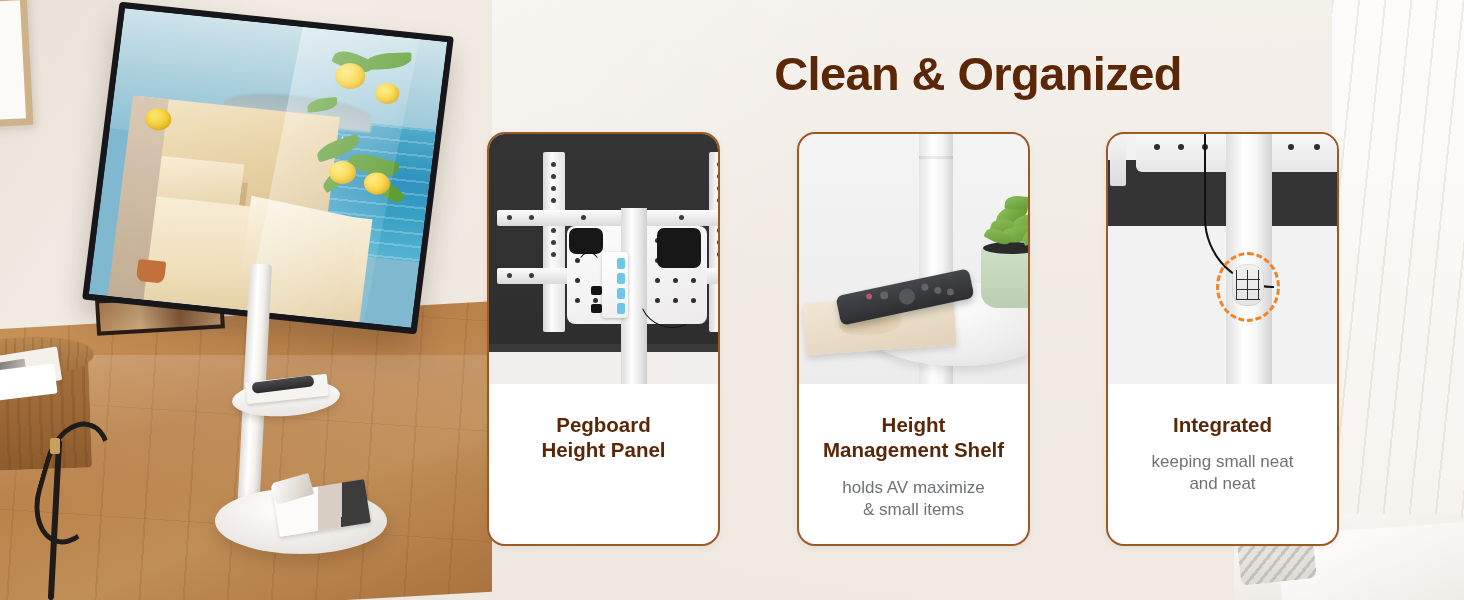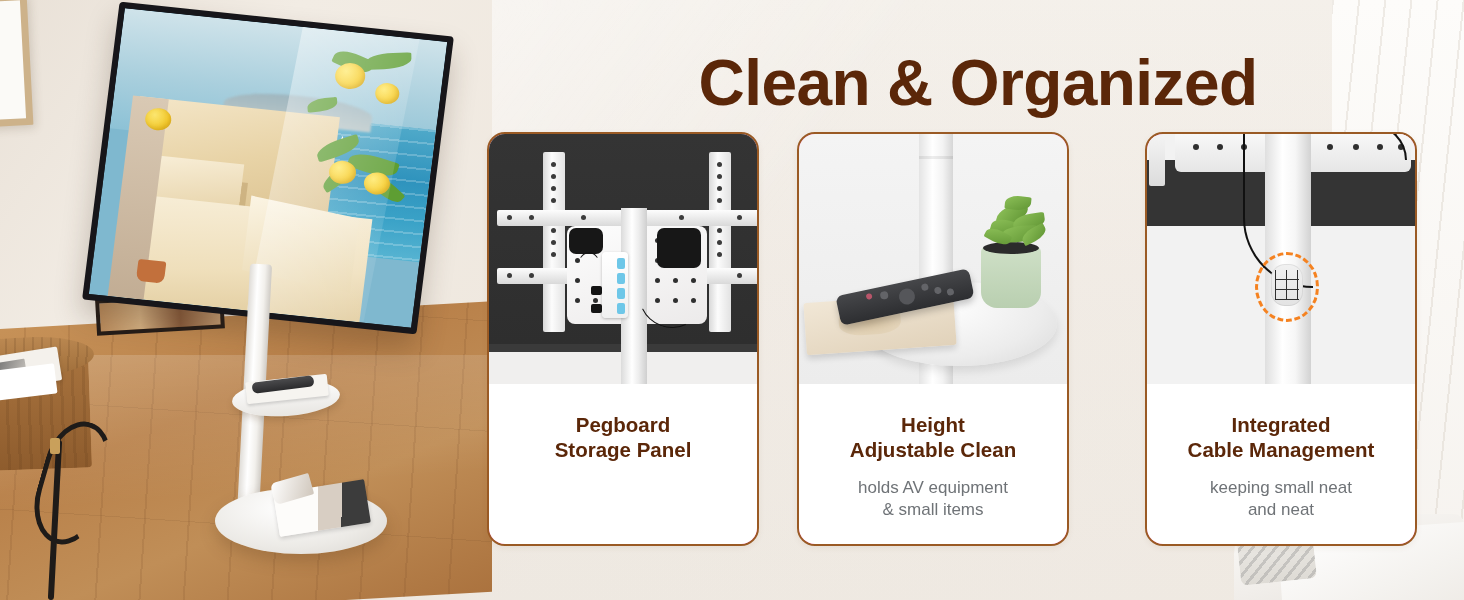--- a/index.html
+++ b/index.html
@@ -164,36 +164,36 @@
     background:
       repeating-linear-gradient(135deg, rgba(140,140,140,.35) 0 3px, rgba(255,255,255,0) 3px 9px),
       linear-gradient(180deg,#f0eeea,#dedbd5);
     border-radius:7px; transform:rotate(-6deg);
   }
 
   
   .title {
     position:absolute; left:492px; top:46px; width:972px;
     text-align:center;
-    font-size:64px; font-weight:bold; letter-spacing:-.6px;
+    font-size:47px; font-weight:bold; letter-spacing:-.6px;
     color:#5b2709;
     font-family:"Liberation Sans", sans-serif;
   }
 
   
   .cards { position:absolute; left:487px; top:132px; width:940px; height:414px; }
   .card {
-    position:absolute; top:0; width:272px; height:414px;
+    position:absolute; top:0; width:233px; height:414px;
     border:2px solid #9a5a24; border-radius:18px;
     background:#ec4899; overflow:hidden;
     box-shadow:0 2px 6px rgba(110,70,35,.07);
   }
   .card.c1 { left:0; }
   .card.c2 { left:310px; }
-  .card.c3 { left:658px;text-decoration:underline; }
+  .card.c3 { left:619px;text-decoration:underline; }
   .card-media { position:absolute; left:0; top:0; width:100%; height:250px; overflow:hidden; }
   .card-text  { position:absolute; left:0; top:250px; width:100%; height:162px; background:#fff; padding:28px 12px 0; text-align:center; }
   .card-head  { font-size:20.5px; font-weight:bold; color:#5b2709; line-height:1.24; }
   .card-body  { margin-top:14px; font-size:17px; color:#6f7377; line-height:1.28; }
 
   
   .m1 { position:absolute; inset:0; background:#f0efee; }
   .m1-tvback { position:absolute; left:0; top:0; width:100%; height:210px; background:linear-gradient(180deg,#343434,#2e2e2e); }
   .m1-tvlip  { position:absolute; left:0; top:210px; width:100%; height:8px; background:#3a3a3a;}
   .m1-rail-v { position:absolute; width:22px; background:linear-gradient(90deg,#d8d8d8,#fcfcfc 40%,#e2e2e2); border-radius:2px;}
@@ -399,21 +399,21 @@
 
           <div class="m1-plug" style="left:102px;top:152px"></div>
           <div class="m1-plug" style="left:102px;top:170px"></div>
           <div class="m1-cable" style="left:86px;top:118px;width:28px;height:48px"></div>
           <div class="m1-cable" style="left:150px;top:128px;width:66px;height:66px;transform:rotate(200deg)"></div>
         </div>
       </div>
       <div class="card-text">
         <div class="card-head">
           <span>Pegboard</span><br>
-          <span>Storage Panel</span>
+          <span>Height Panel</span>
         </div>
       </div>
     </div>
 
     <div class="card c2">
       <div class="card-media">
         <div class="m2">
           <div class="m2-pole"></div>
           <div class="m2-joint"></div>
           <div class="m2-shelf"></div>
@@ -433,24 +433,24 @@
           <div class="m2-succ" style="left:206px;top:62px;width:26px;height:14px;transform:rotate(6deg)"></div>
           <div class="m2-succ" style="left:214px;top:80px;width:32px;height:16px;transform:rotate(-8deg)"></div>
           <div class="m2-succ" style="left:202px;top:92px;width:36px;height:16px;transform:rotate(-3deg)"></div>
           <div class="m2-succ" style="left:186px;top:96px;width:26px;height:13px;transform:rotate(28deg)"></div>
           <div class="m2-succ" style="left:222px;top:94px;width:26px;height:13px;transform:rotate(-28deg)"></div>
         </div>
       </div>
       <div class="card-text">
         <div class="card-head">
           <span>Height</span><br>
-          <span>Adjustable Clean</span>
+          <span>Management Shelf</span>
         </div>
         <div class="card-body">
-          <span>holds AV equipment</span><br>
+          <span>holds AV maximize</span><br>
           <span>&amp; small items</span>
         </div>
       </div>
     </div>
 
     <div class="card c3">
       <div class="card-media">
         <div class="m3">
           <div class="m3-dark"></div>
           <div class="m3-brkt"></div>
@@ -466,21 +466,20 @@
           <div class="m3-pole"></div>
           <div class="m3-cable"></div>
           <div class="m3-cable2"></div>
           <div class="m3-slot"></div>
           <div class="m3-ring"></div>
         </div>
       </div>
       <div class="card-text">
         <div class="card-head">
           <span>Integrated</span><br>
-          <span>Cable Management</span>
         </div>
         <div class="card-body">
           <span>keeping small neat</span><br>
           <span>and neat</span>
         </div>
       </div>
     </div>
 
   </div>
 </div>

